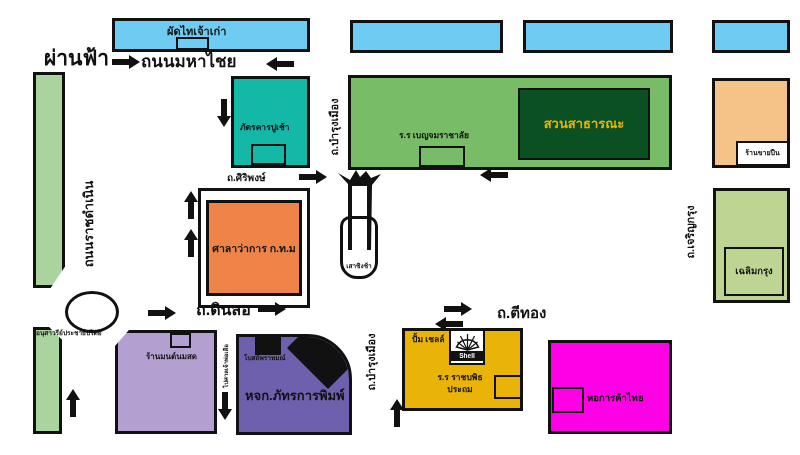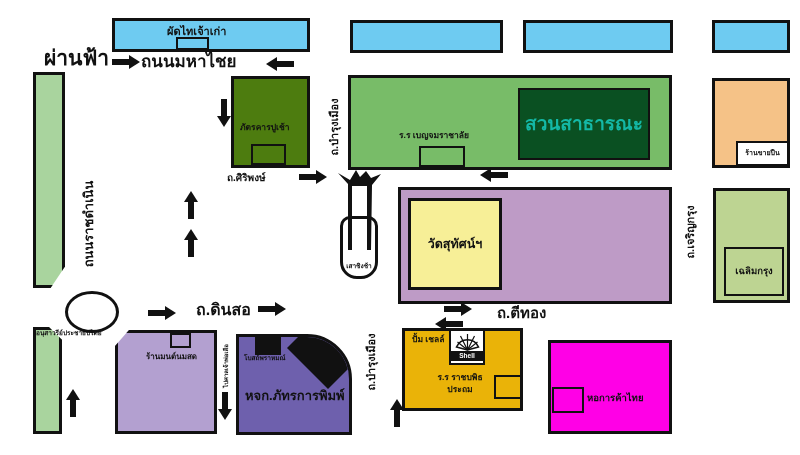--- a/index.html
+++ b/index.html
@@ -53,35 +53,40 @@
   <div class="vlbl" style="left:88px;top:224px;font-size:13px">ถนนราชดำเนิน</div>
   <div style="position:absolute;left:65px;top:291px;width:54px;height:42px;background:#fff;
               border:3px solid #111;border-radius:50%;box-sizing:border-box"></div>
   <div class="lbl" style="left:36px;top:329px;font-size:6.5px">อนุสาวรีย์ประชาธิปไตย</div>
   <div class="arr arr-v arr-u" style="left:66px;top:389px">
     <span class="hd"></span>
       <span class="sh"></span>
     </div>
 
 
-  <div class="blk" style="left:231px;top:76px;width:79px;height:92px;background:#4d7c0f">
+  <div class="blk" style="left:231px;top:76px;width:79px;height:92px;background:#14b8a6">
     <div class="lbl" style="left:6px;top:44px;font-size:8.5px">ภัตรคารปูเช้า</div>
     <div class="rect" style="left:17px;top:65px;width:35px;height:21px"></div>
   </div>
   <div class="arr arr-v arr-d" style="left:217px;top:99px">
     <span class="sh"></span>
       <span class="hd"></span>
     </div>
 
   <div class="lbl" style="left:227px;top:172px;font-size:10px">ถ.ศิริพงษ์</div>
   <div class="arr arr-h arr-r" style="left:299px;top:170px">
     <span class="sh"></span>
       <span class="hd"></span>
     </div>
 
+  <div class="blk" style="left:198px;top:188px;width:112px;height:120px;background:#fff">
+    <div class="blk ctr" style="left:5px;top:9px;width:96px;height:96px;background:#ee8448">
+      <span class="lbl" style="position:static;font-size:10.5px">ศาลาว่าการ ก.ท.ม</span>
+    </div>
+  </div>
   <div class="arr arr-v arr-u" style="left:184px;top:191px">
     <span class="hd"></span>
       <span class="sh"></span>
     </div>
   <div class="arr arr-v arr-u" style="left:184px;top:229px">
     <span class="hd"></span>
       <span class="sh"></span>
     </div>
 
   <div class="arr arr-h arr-r" style="left:148px;top:306px">
@@ -126,33 +131,28 @@
     <div class="lbl" style="left:0;right:0;bottom:7px;font-size:6.5px;text-align:center">เสาชิงช้า</div>
   </div>
   <svg style="position:absolute;left:334px;top:168px" width="50" height="82" viewBox="0 0 50 82">
     <path d="M14 82 L14 16 L4 5 L16 12 L22 2 L26 9 L32 3 L37 10 L47 6 L38 17 L37 82 L33 82 L33 18 L18 18 L18 82 Z" fill="#111"></path>
   </svg>
 
   <div class="blk" style="left:348px;top:75px;width:324px;height:95px;background:#78bc68">
     <div class="lbl" style="left:48px;top:53px;font-size:8.5px">ร.ร เบญจมราชาลัย</div>
     <div class="rect" style="left:68px;top:68px;width:46px;height:21px"></div>
     <div class="blk ctr" style="left:167px;top:10px;width:132px;height:72px;background:#0a5022;border-width:2.5px">
-      <span class="lbl" style="position:static;color:#14b8a6;font-size:19px">สวนสาธารณะ</span>
+      <span class="lbl" style="position:static;color:#eab308;font-size:13px">สวนสาธารณะ</span>
     </div>
   </div>
   <div class="arr arr-h arr-l" style="left:480px;top:168px">
     <span class="hd"></span>
       <span class="sh"></span>
     </div>
 
-  <div class="blk" style="left:398px;top:187px;width:274px;height:117px;background:#be9bc6">
-    <div class="blk ctr" style="left:7px;top:8px;width:94px;height:92px;background:#f7ef97">
-      <span class="lbl" style="position:static;font-size:12.5px">วัดสุทัศน์ฯ</span>
-    </div>
-  </div>
 
   <div class="arr arr-h arr-r" style="left:444px;top:302px">
     <span class="sh"></span>
       <span class="hd"></span>
     </div>
   <div class="arr arr-h arr-l" style="left:435px;top:317px">
     <span class="hd"></span>
       <span class="sh"></span>
     </div>
   <div class="lbl" style="left:497px;top:304px;font-size:15px">ถ.ตีทอง</div>

